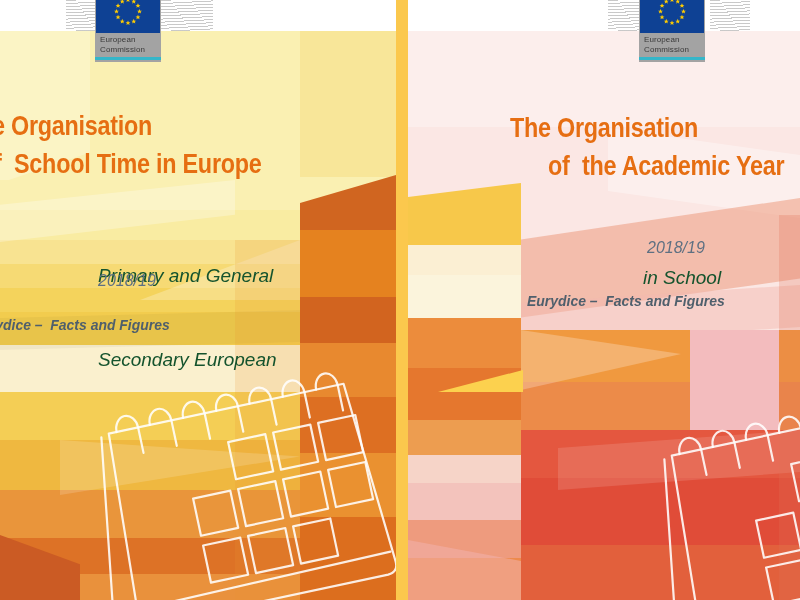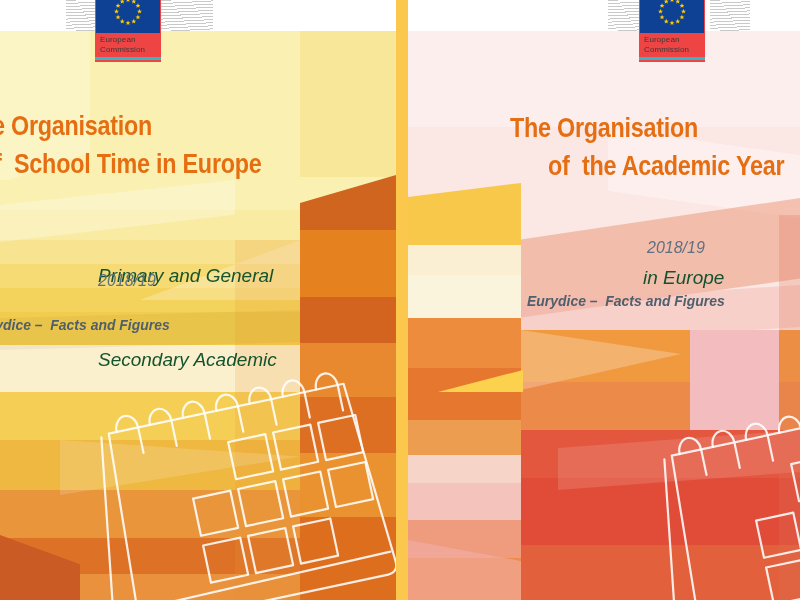--- a/index.html
+++ b/index.html
@@ -6,21 +6,21 @@
   #stage{position:relative;width:800px;height:600px;overflow:hidden;
          font-family:"Liberation Sans", sans-serif;}
   .cover{position:absolute;top:0;height:600px;overflow:hidden;}
   #cover-left{left:0;width:396px;background:#FAF0B2;}
   #cover-right{left:408px;width:392px;background:#FBE7E4;}
   #divider{position:absolute;left:396px;top:0;width:12px;height:600px;background:#FBC84D;}
   .abs{position:absolute;}
   .white-top{left:0;top:0;width:100%;height:31px;background:#ffffff;}
 
   
-  .logo-plaque{top:0;width:66px;height:62px;background:#ef4444;}
+  .logo-plaque{top:0;width:66px;height:62px;background:#a3a3a3;}
   .logo-flag{left:1px;top:-10px;width:64px;height:43px;}
   .logo-text{left:5px;top:35px;font-size:8px;line-height:9.5px;color:#3a3a3a;letter-spacing:.1px;}
   .logo-underline{left:0;top:57px;width:66px;height:2.5px;background:#35B6C9;}
   .ribbon{top:0;height:31px;opacity:.85;
     background:repeating-linear-gradient(177deg,#bfbfbf 0 1px,#ffffff 1px 3.1px);}
 
   
   .title-line{white-space:pre;font-weight:700;font-size:27.5px;color:#E66E12;
     transform:scaleX(.85);transform-origin:left top;letter-spacing:-.3px;}
   .subtitle{white-space:pre;font-style:italic;font-size:19px;line-height:28px;color:#14532d;}
@@ -150,21 +150,21 @@
         <div>European</div>
         <div>Commission</div>
       </div>
       <div class="abs logo-underline"></div>
     </div>
 
     <div class="abs title-line" style="left:-36px;top:110px;">The Organisation</div>
     <div class="abs title-line" style="left:-20px;top:148px;">of  School Time in Europe</div>
     <div class="abs subtitle" style="left:98px;top:206px;">
       <div>Primary and General</div>
-      <div>Secondary Academic</div>
+      <div>Secondary European</div>
     </div>
     <div class="abs year-text" style="left:98px;top:272px;">2018/19</div>
     <div class="abs series-text" style="left:-28px;top:316px;">Eurydice –  Facts and Figures</div>
   </div>
 
   <div id="divider"></div>
 
   <div class="cover" id="cover-right">
     <div class="abs rc-top-light"></div>
     <div class="abs rc-facet4"></div>
@@ -229,19 +229,19 @@
       <div class="abs logo-text">
         <div>European</div>
         <div>Commission</div>
       </div>
       <div class="abs logo-underline"></div>
     </div>
 
     <div class="abs title-line" style="left:102px;top:112px;">The Organisation</div>
     <div class="abs title-line" style="left:140px;top:150px;">of  the Academic Year</div>
     <div class="abs subtitle" style="left:235px;top:210px;line-height:27px;">
-      <div>in Europe</div>
+      <div>in School</div>
     </div>
     <div class="abs year-text" style="left:239px;top:239px;">2018/19</div>
     <div class="abs series-text" style="left:119px;top:292px;">Eurydice –  Facts and Figures</div>
   </div>
 
 </div>
 
 </body></html>

